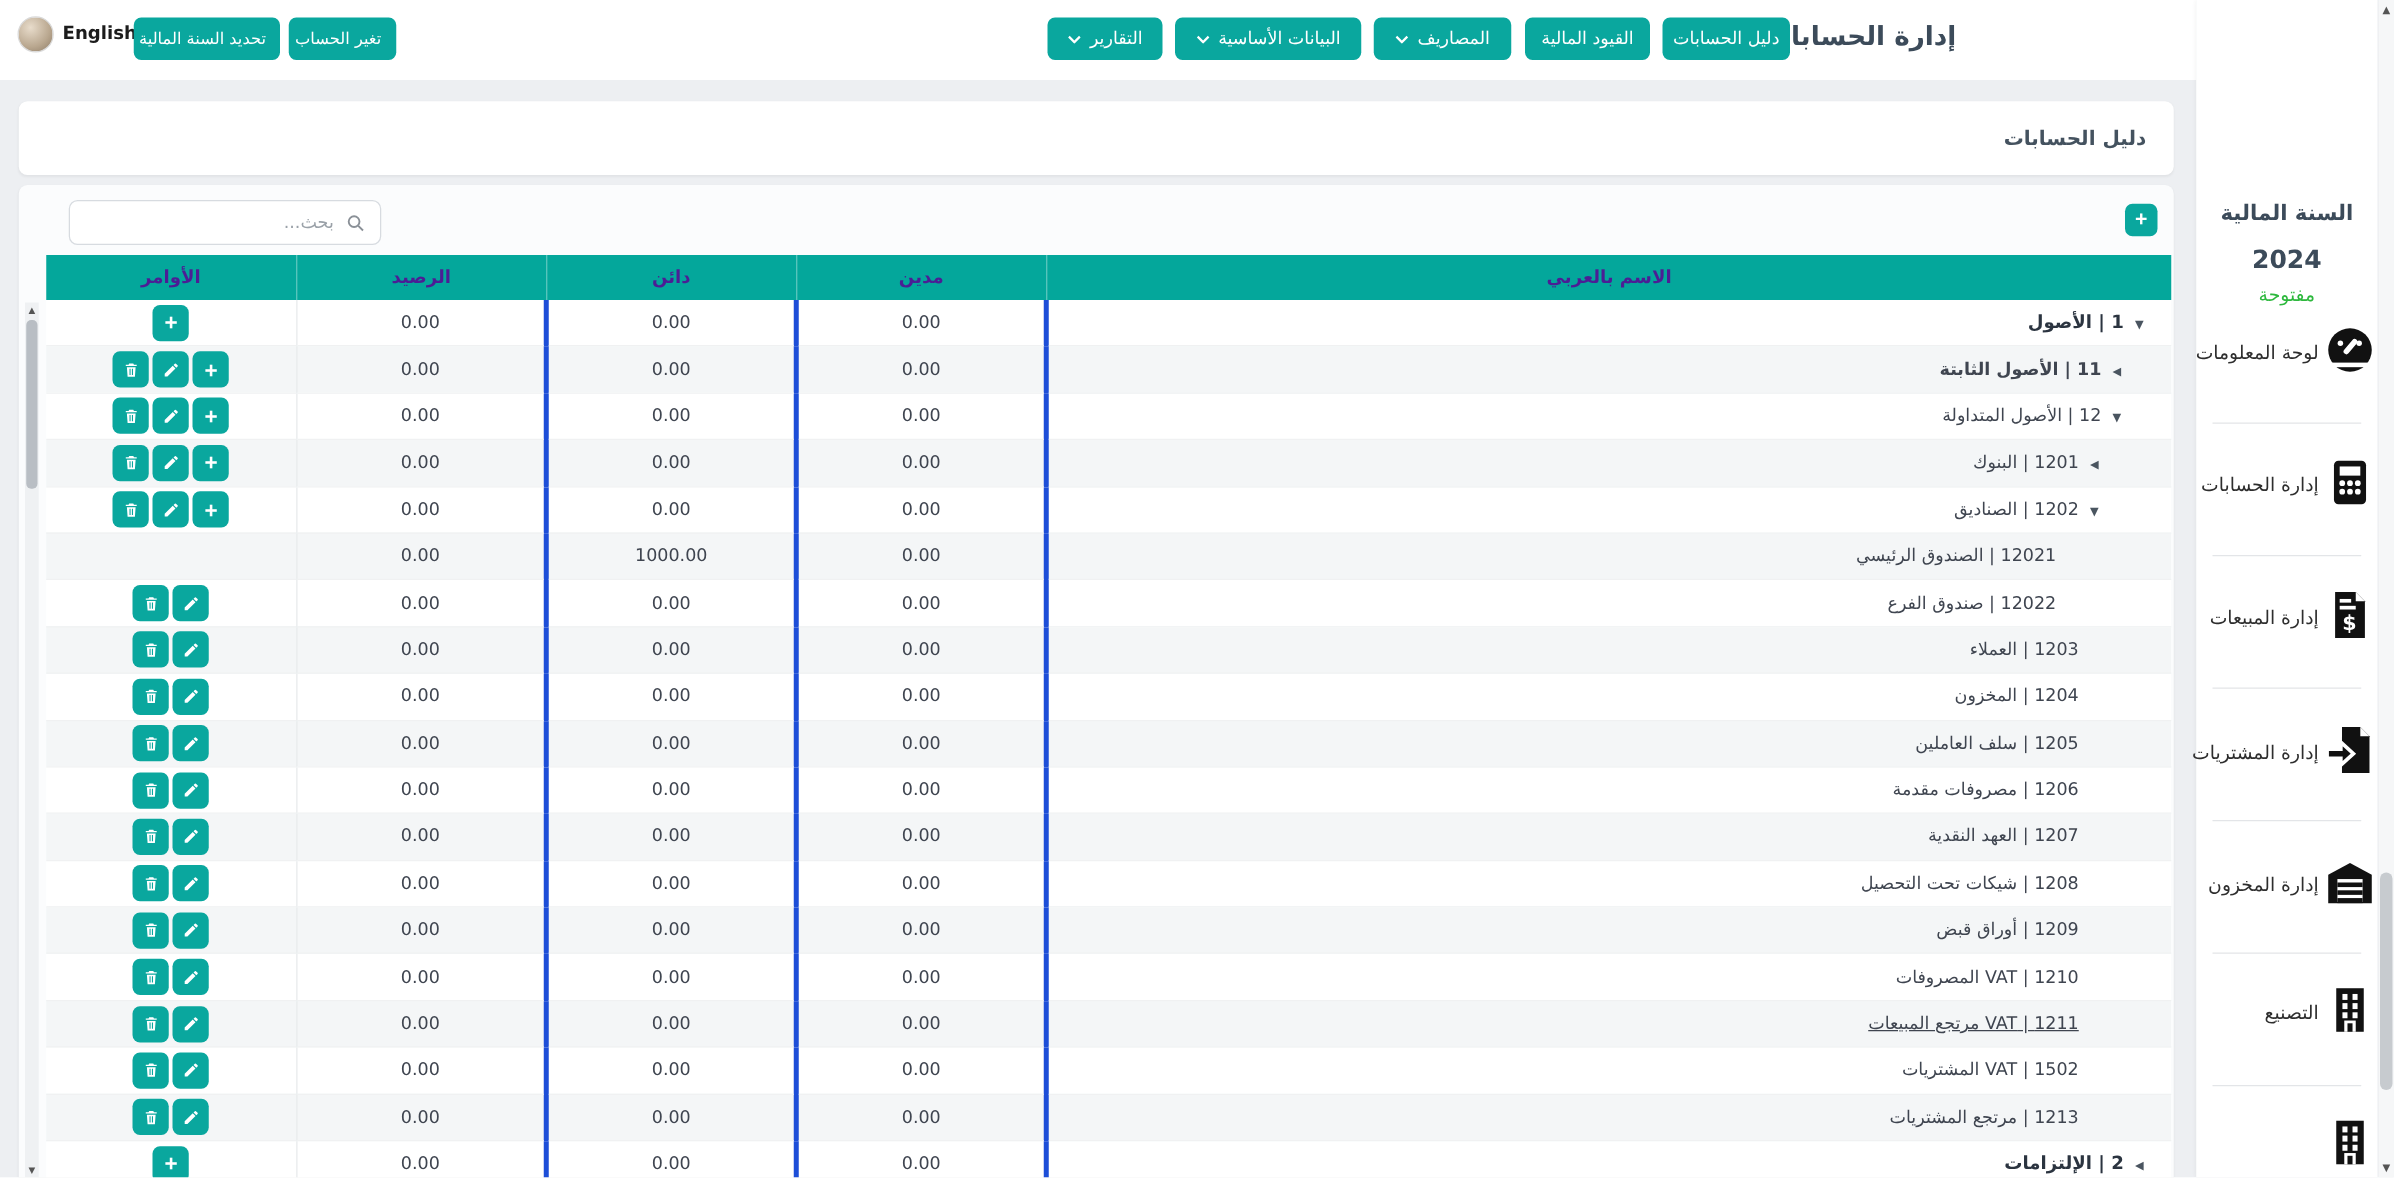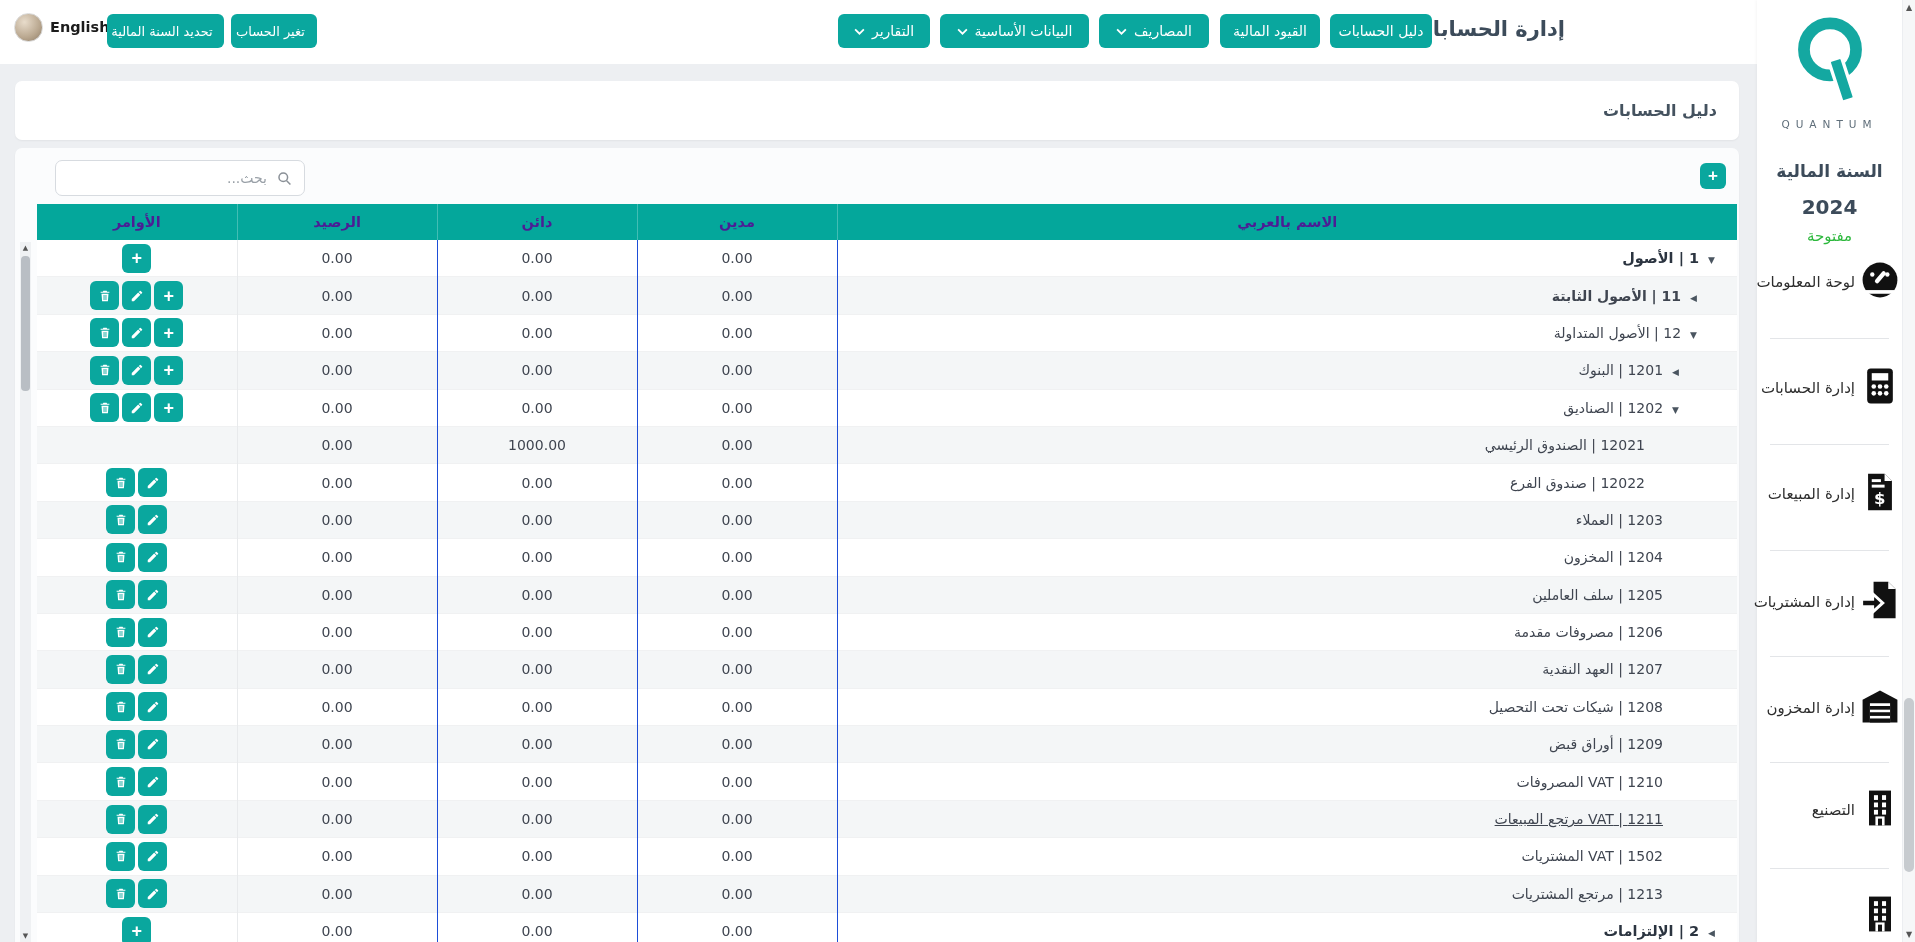--- a/index.html
+++ b/index.html
@@ -28,21 +28,21 @@
   .addbtn{position:absolute;left:1700px;top:163px;width:26px;height:26px;background:#0aa79e;color:#fff;
           border:none;border-radius:6px;font-size:17px;font-weight:bold;line-height:24px;text-align:center;cursor:pointer;padding:0;}
   
   .tblwrap{position:absolute;left:37px;top:204px;width:1700px;}
   table.tbl{width:100%;border-collapse:collapse;table-layout:fixed;direction:rtl;}
   .tbl thead th{height:36px;background:#04a79b;color:#4c1d95;font-size:14.5px;font-weight:600;text-align:center;padding:0;}
   .tbl thead th.v{border-right:1px solid rgba(255,255,255,.25);}
   .tbl tbody tr{background:#fff;border-bottom:1px solid #f0f1f2;}
   .tbl tbody tr:nth-child(even){background:#f4f6f7;}
   .tbl tbody td{height:36.4px;font-size:14px;color:#3f4550;padding:0;}
-  .tbl td.val{text-align:center;border-right:1px solid #1d4ed8;}
+  .tbl td.val{text-align:center;border-right:4px solid #1d4ed8;}
   .tbl td.acts-cell{border-right:1px solid #e8eaec;}
   .tbl td.name-cell{text-align:right;white-space:nowrap;overflow:hidden;}
   .tbl td.name-cell.bold{font-weight:bold;color:#2b3440;font-size:14.5px;}
   .caret{display:inline-block;margin-left:9px;font-size:9px;color:#4a5560;cursor:pointer;}
   .acts{display:flex;justify-content:center;align-items:center;gap:3px;}
   .act{width:29px;height:29px;background:#0aa79e;border:none;border-radius:6px;color:#fff;display:flex;
        align-items:center;justify-content:center;padding:0;cursor:pointer;}
   .act svg{width:14px;height:14px;}
   .plus{font-size:18px;font-weight:bold;line-height:1;}
   
@@ -523,27 +523,20 @@
     </table>
   </div>
 
   <div class="tscroll tscroll" style="position:absolute;left:20px;top:242px;width:11px;height:700px;background:#eff1f3;">
     <div class="arr" style="top:2px">▲</div>
     <div class="thumb" style="position:absolute;left:1px;width:9px;top:14px;height:135px;background:#b9bec4;border-radius:4px;"></div>
     <div class="arr" style="bottom:2px;position:absolute;width:11px;text-align:center;font-size:7px;color:#555;">▼</div>
   </div>
 
   <div class="sidebar">
-    <div class="brand">
-      <svg width="84" height="104" viewBox="0 0 100 122">
-        <circle cx="50" cy="46" r="31" fill="none" stroke="#14a8a1" stroke-width="14"></circle>
-        <rect x="56" y="56" width="16" height="52" rx="3" fill="#14a8a1" stroke="#fff" stroke-width="4" transform="rotate(-18 64 82)"></rect>
-      </svg>
-      <div class="brandname">QUANTUM</div>
-    </div>
     <div class="fy-label">السنة المالية</div>
     <div class="fy-year">2024</div>
     <div class="fy-status">مفتوحة</div>
     <div id="sidebar-nav">
         <div class="nav-item" style="top: 258px;">
           <span><svg viewBox="0 0 24 24" width="44" height="44">
               <circle cx="12" cy="12" r="9.5" fill="#111"></circle>
               <circle cx="7.8" cy="9" r="1.2" fill="#fff"></circle>
               <circle cx="16" cy="9" r="1.2" fill="#fff"></circle>
               <rect x="11" y="6.5" width="2.4" height="8" rx="1.2" fill="#fff" transform="rotate(40 12.2 10.5)"></rect>

